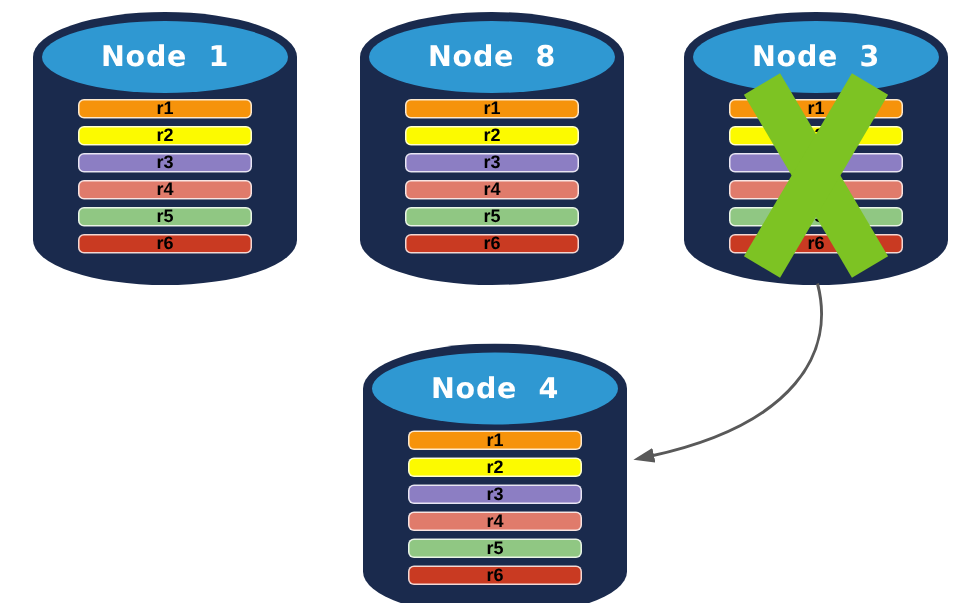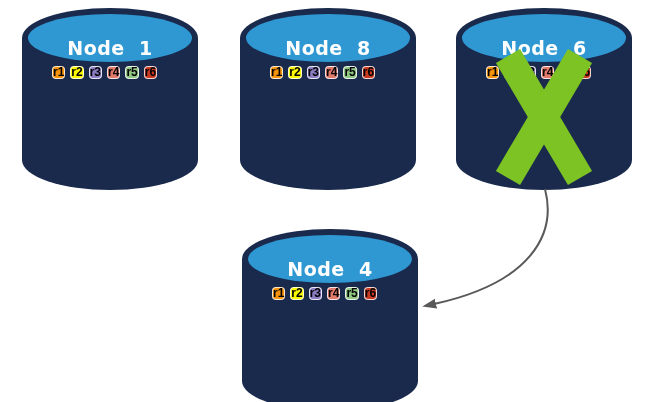--- a/index.html
+++ b/index.html
@@ -16,25 +16,24 @@
   .cyl-top { fill: var(--cylinder-top, #2F98D2); }
   .node-title {
     position: absolute; top: 18px; left: 0; right: 0;
     text-align: center;
     color: var(--title-text, #ffffff);
     font-family: "DejaVu Sans", sans-serif;
     font-weight: bold;
     font-size: 19px; line-height: 24px;
     letter-spacing: 0.5px;
     white-space: pre;
-    margin-top: 10px;
   }
   .rows {
     position: absolute; top: 58px; left: 30px; width: 116px;
-    display: flex; flex-direction: row; gap: 5px;
+    display: flex; flex-direction: column; gap: 5px;
   }
   .row {
     height: 13px; box-sizing: border-box;
     border-radius: 4px;
     border: 1px solid rgba(255,255,255,0.8);
     display: flex; align-items: center; justify-content: center;
     color: var(--row-text, #000000);
     font-weight: bold; font-size: 12px; line-height: 11px;
   }
   .x-mark { position: absolute; overflow: visible; }
@@ -84,21 +83,21 @@
     <div class="row" style="background: rgb(144, 199, 131);">r5</div>
     <div class="row" style="background: rgb(201, 58, 34);">r6</div>
   </div>
 </div>
 
 <div class="node" style="left:456px; top:8px;">
   <svg class="cyl" viewBox="0 0 176 182">
     <path class="cyl-silhouette" d="M0,30 A88,30 0 0 1 176,30 L176,152 A88,30 0 0 1 0,152 Z"></path>
     <ellipse class="cyl-top" cx="88" cy="30" rx="82" ry="24"></ellipse>
   </svg>
-  <div class="node-title">Node  6</div>
+  <div class="node-title">Node  3</div>
   <div class="rows">
     <div class="row" style="background: rgb(246, 147, 11);">r1</div>
     <div class="row" style="background: rgb(252, 250, 0);">r2</div>
     <div class="row" style="background: rgb(140, 126, 195);">r3</div>
     <div class="row" style="background: rgb(224, 123, 107);">r4</div>
     <div class="row" style="background: rgb(144, 199, 131);">r5</div>
     <div class="row" style="background: rgb(201, 58, 34);">r6</div>
   </div>
   <svg class="x-mark" viewBox="0 0 104 142" style="left:36px; top:38px; width:104px; height:142px;">
     <line x1="16" y1="10" x2="88" y2="132"></line>

